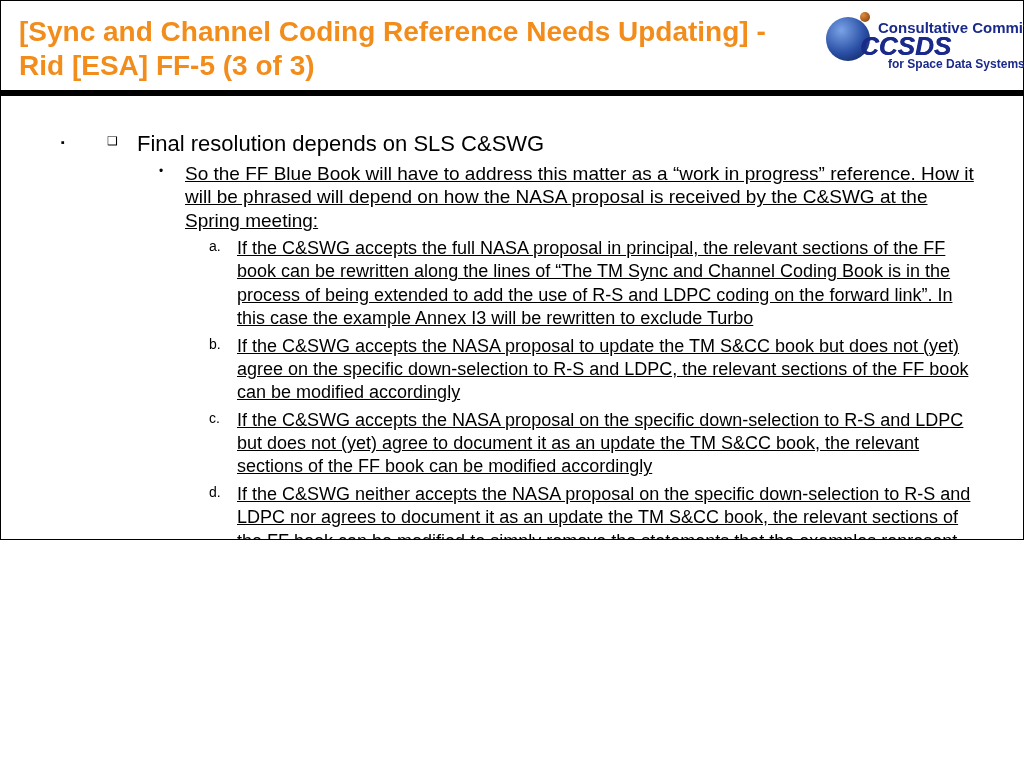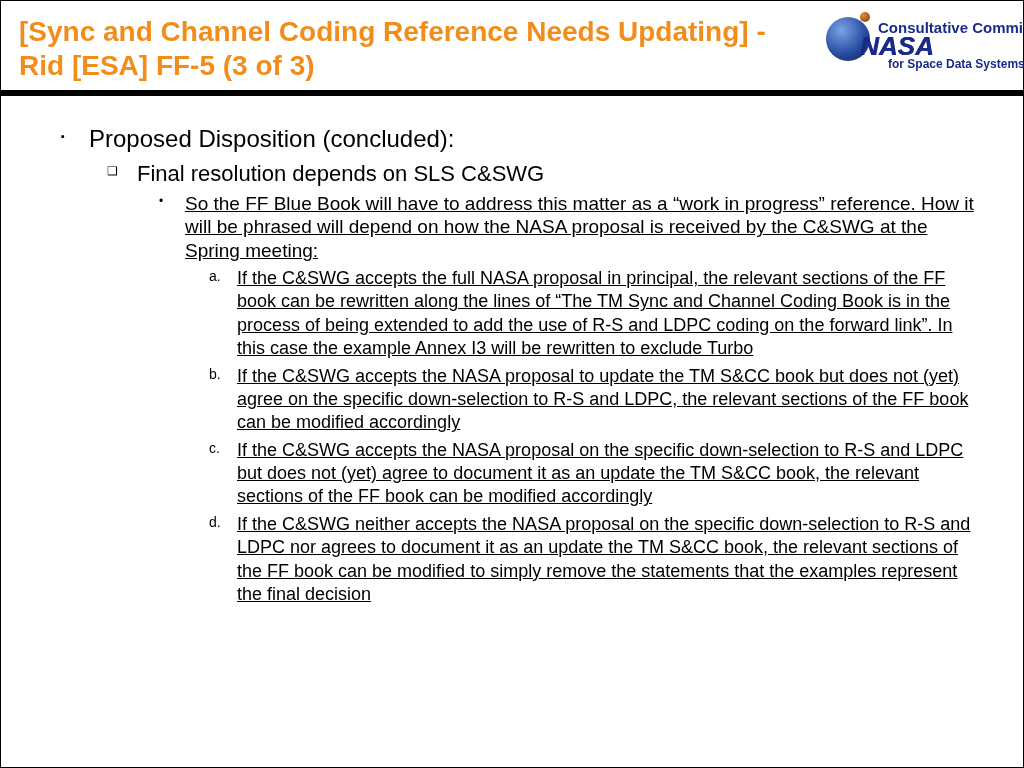--- a/index.html
+++ b/index.html
@@ -1,18 +1,18 @@
 <!DOCTYPE html>
 <html><head>
 <meta charset="utf-8">
 <style>
   * { margin: 0; padding: 0; box-sizing: border-box; }
   html, body { width: 1024px; height: 768px; font-family: Arial, Helvetica, sans-serif; background: #fff; }
   .slide {
-    width: 1024px; height: 768px; position: relative; border: 1px solid #000;
+    width: 1024px; height: 540px; position: relative; border: 1px solid #000;
     display: flex; flex-direction: column;
   }
   .header {
     display: flex; align-items: flex-start; padding: 14px 18px 8px 18px;
   }
   .title {
     flex: 1; font-size: 28px; font-weight: bold; color: #f28c1a; line-height: 1.2;
   }
   .logo {
     width: 195px; height: 58px; position: relative; flex-shrink: 0; margin-left: 10px;
@@ -69,31 +69,30 @@
 <body>
 
 <div class="slide">
 
   <div class="header">
     <div class="title">[Sync and Channel Coding Reference Needs Updating] - Rid [ESA] FF-5 (3 of 3)</div>
     <div class="logo">
       <div class="logo-planet"></div>
       <div class="logo-moon"></div>
       <div class="logo-text-top">Consultative Committee</div>
-      <div class="logo-word">NASA</div>
+      <div class="logo-word">CCSDS</div>
       <div class="logo-text-bot">for Space Data Systems</div>
     </div>
   </div>
 
   <div class="divider"></div>
 
   <div class="body">
     <ul class="lvl1">
       <li>
-        <span>Proposed Disposition (concluded):</span>
         <ul class="lvl2">
           <li>
             <span>Final resolution depends on SLS C&amp;SWG</span>
             <ul class="lvl3">
               <li>
                 <span>So the FF Blue Book will have to address this matter as a “work in progress” reference. How it will be phrased will depend on how the NASA proposal is received by the C&amp;SWG at the Spring meeting:</span>
                 <ol class="lvl4">
                   <li>
                     <span class="marker">a.</span>
                     <span>If the C&amp;SWG accepts the full NASA proposal in principal, the relevant sections of the FF book can be rewritten along the lines of “The TM Sync and Channel Coding Book is in the process of being extended to add the use of R-S and LDPC coding on the forward link”. In this case the example Annex I3 will be rewritten to exclude Turbo</span>

